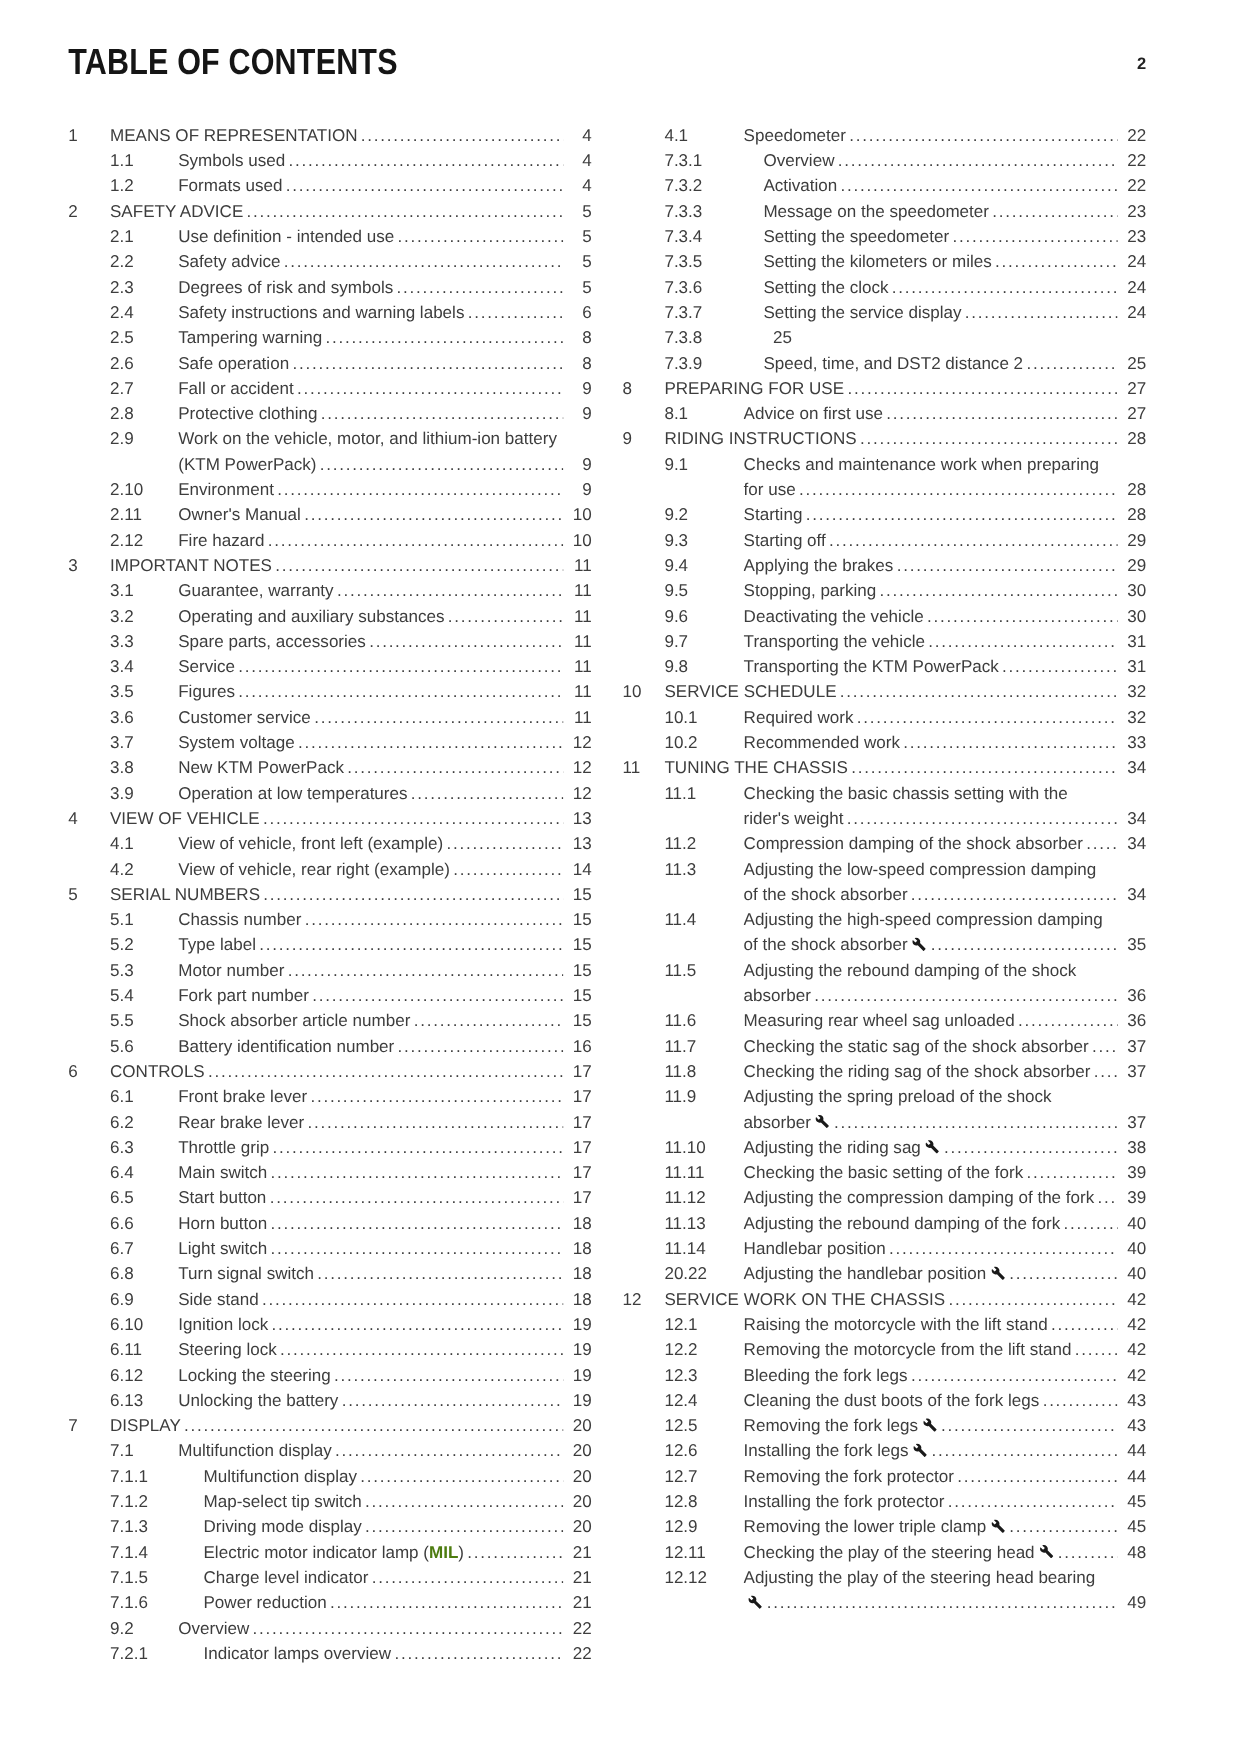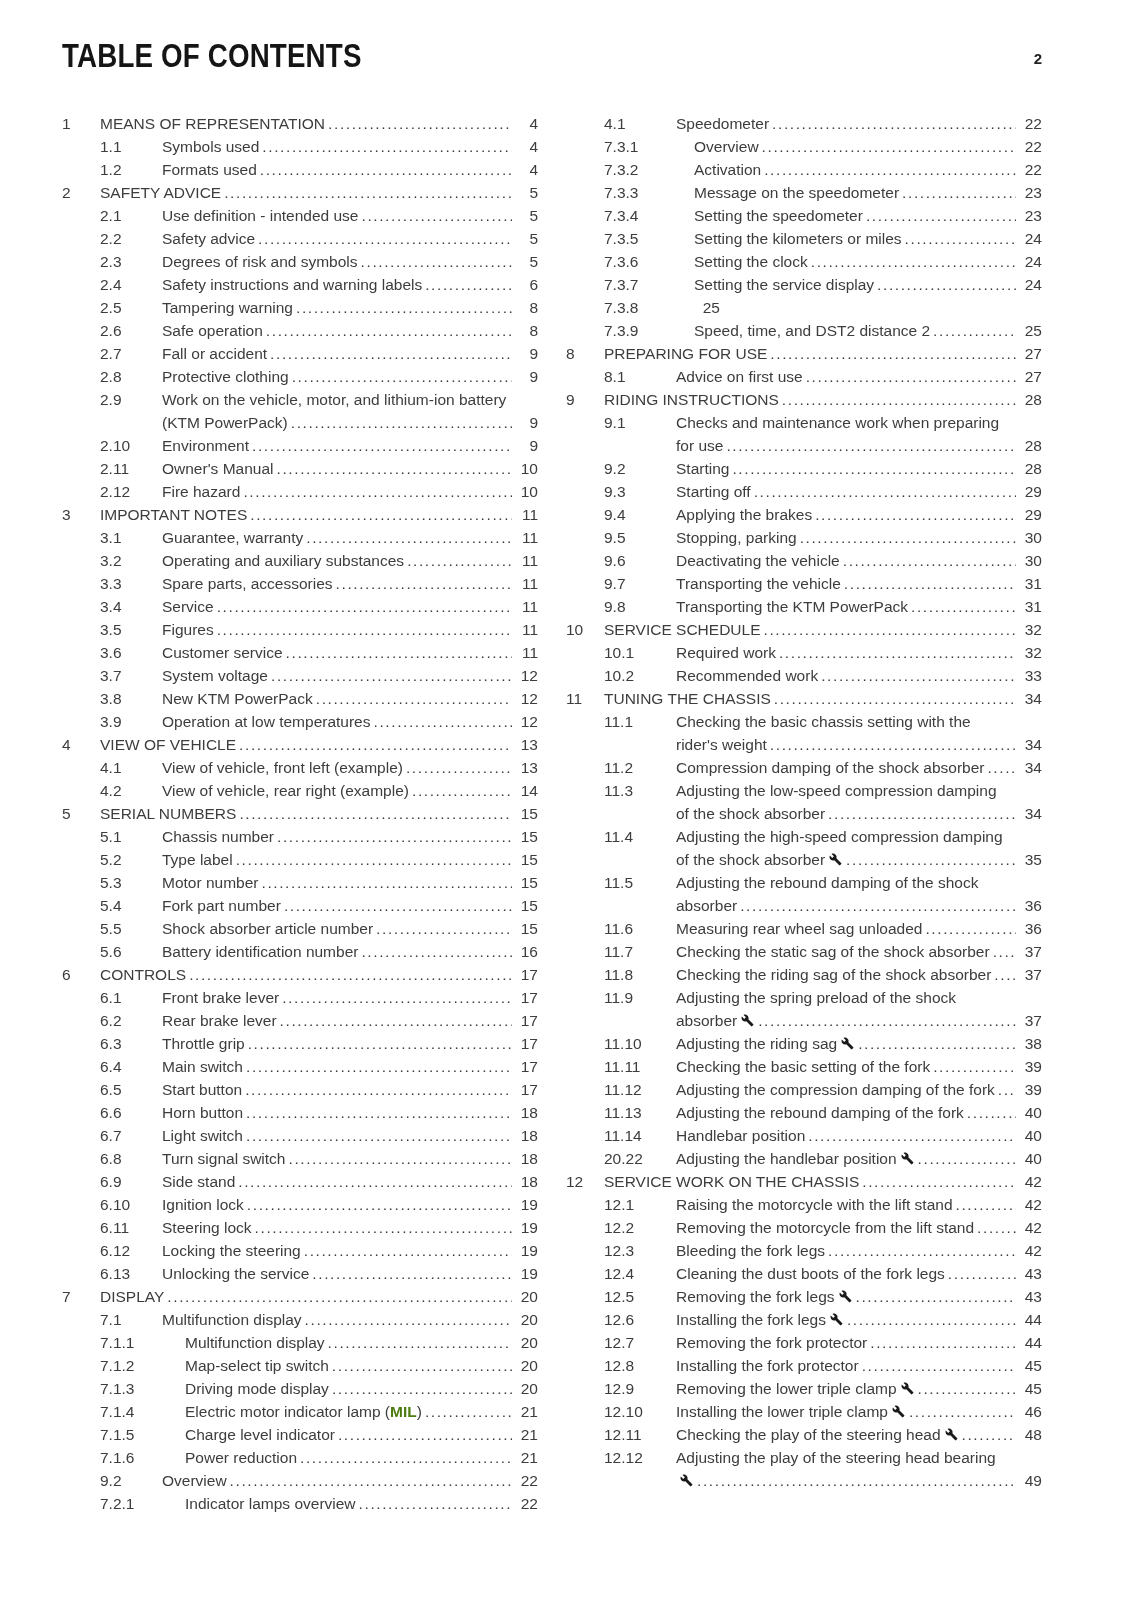--- a/index.html
+++ b/index.html
@@ -283,21 +283,21 @@
           <span class="mid"><span class="ttl">Steering lock</span><span class="leader"></span></span>
           <span class="pg">19</span>
         </div>
         <div class="entry lv2">
           <span class="num">6.12</span>
           <span class="mid"><span class="ttl">Locking the steering</span><span class="leader"></span></span>
           <span class="pg">19</span>
         </div>
         <div class="entry lv2">
           <span class="num">6.13</span>
-          <span class="mid"><span class="ttl">Unlocking the service</span><span class="leader"></span></span>
+          <span class="mid"><span class="ttl">Unlocking the battery</span><span class="leader"></span></span>
           <span class="pg">19</span>
         </div>
         <div class="entry lv1">
           <span class="num">7</span>
           <span class="mid"><span class="ttl">DISPLAY</span><span class="leader"></span></span>
           <span class="pg">20</span>
         </div>
         <div class="entry lv2">
           <span class="num">7.1</span>
           <span class="mid"><span class="ttl">Multifunction display</span><span class="leader"></span></span>
@@ -600,27 +600,20 @@
           <span class="num">12.8</span>
           <span class="mid"><span class="ttl">Installing the fork protector</span><span class="leader"></span></span>
           <span class="pg">45</span>
         </div>
         <div class="entry lv2">
           <span class="num">12.9</span>
           <span class="mid"><span class="ttl">Removing the lower triple clamp</span><svg class="wrench" viewBox="0 0 24 24" aria-hidden="true">
               <path d="M22.7 19l-9.1-9.1c.9-2.3.4-5-1.5-6.9-2-2-5-2.4-7.4-1.3L9 6 6 9 1.6 4.7C.4 7.1.9 10.1 2.9 12.1c1.9 1.9 4.6 2.4 6.9 1.5l9.1 9.1c.4.4 1 .4 1.4 0l2.3-2.3c.5-.4.5-1.1.1-1.4z"></path>
             </svg><span class="leader"></span></span>
           <span class="pg">45</span>
-        </div>
-        <div class="entry lv2">
-          <span class="num">12.10</span>
-          <span class="mid"><span class="ttl">Installing the lower triple clamp</span><svg class="wrench" viewBox="0 0 24 24" aria-hidden="true">
-              <path d="M22.7 19l-9.1-9.1c.9-2.3.4-5-1.5-6.9-2-2-5-2.4-7.4-1.3L9 6 6 9 1.6 4.7C.4 7.1.9 10.1 2.9 12.1c1.9 1.9 4.6 2.4 6.9 1.5l9.1 9.1c.4.4 1 .4 1.4 0l2.3-2.3c.5-.4.5-1.1.1-1.4z"></path>
-            </svg><span class="leader"></span></span>
-          <span class="pg">46</span>
         </div>
         <div class="entry lv2">
           <span class="num">12.11</span>
           <span class="mid"><span class="ttl">Checking the play of the steering head</span><svg class="wrench" viewBox="0 0 24 24" aria-hidden="true">
               <path d="M22.7 19l-9.1-9.1c.9-2.3.4-5-1.5-6.9-2-2-5-2.4-7.4-1.3L9 6 6 9 1.6 4.7C.4 7.1.9 10.1 2.9 12.1c1.9 1.9 4.6 2.4 6.9 1.5l9.1 9.1c.4.4 1 .4 1.4 0l2.3-2.3c.5-.4.5-1.1.1-1.4z"></path>
             </svg><span class="leader"></span></span>
           <span class="pg">48</span>
         </div>
         <div class="entry lv2">
           <span class="num">12.12</span>

